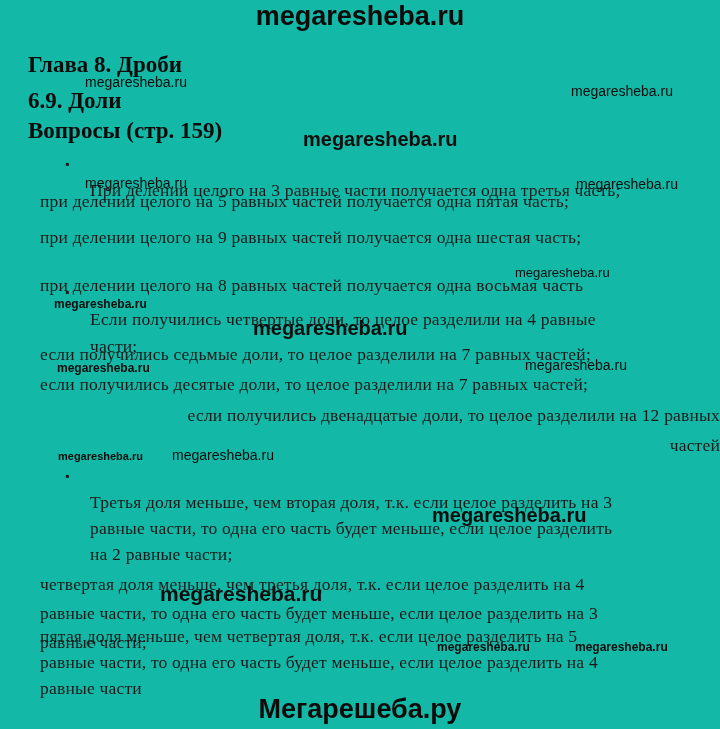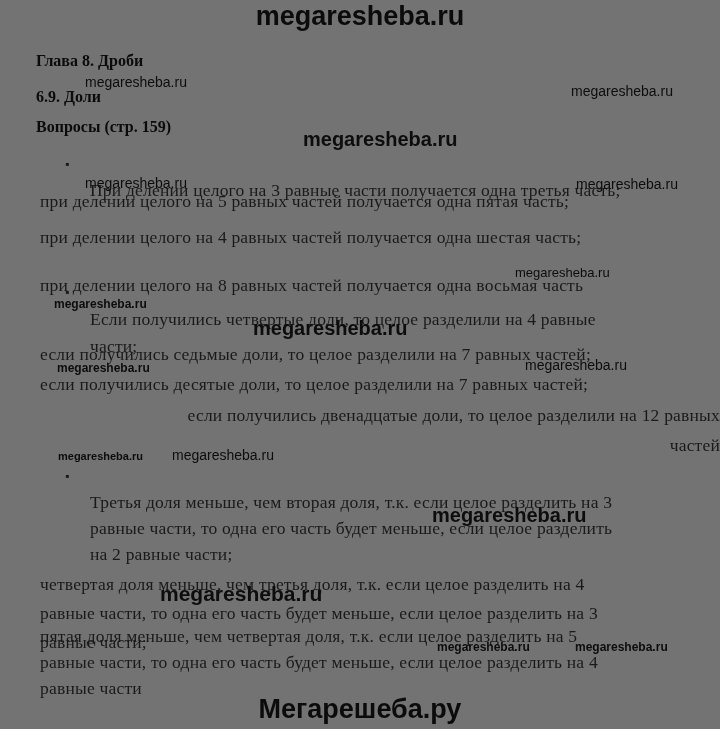--- a/index.html
+++ b/index.html
@@ -1,39 +1,39 @@
 <!DOCTYPE html>
 <html><head>
 <meta charset="utf-8">
 <style>
   * { margin: 0; padding: 0; box-sizing: border-box; }
   html, body { background: #ffffff; }
   .page {
     position: relative;
     width: 720px;
     height: 729px;
-    background: #737373;
+    background: #14b8a6;
     overflow: hidden;
     font-family: "Liberation Serif", serif;
     color: #000000;
   }
   .brand {
     position: absolute;
     left: 0; right: 0;
     text-align: center;
     font-family: "Liberation Sans", sans-serif;
     font-weight: bold;
     font-size: 27px;
     color: #0b0b0b;
   }
   .heading {
     position: absolute;
-    left: 36px;
+    left: 28px;
     font-weight: bold;
-    font-size: 16px;
+    font-size: 23px;
     color: #0b0b0b;
     white-space: nowrap;
   }
   .para {
     position: absolute;
     font-size: 17.5px;
     letter-spacing: 0.2px;
     line-height: 26px;
     white-space: pre-line;
     color: #1a1a1a;
@@ -68,21 +68,21 @@
 
   <div class="heading" style="top:52px;">Глава 8. Дроби</div>
   <div class="heading" style="top:88px;">6.9. Доли</div>
   <div class="heading" style="top:118px;">Вопросы (стр. 159)</div>
 
   <div class="para bulleted" style="top:151px;">
     <span class="bullet-glyph">▪</span><span>При делении целого на 3 равные части получается одна третья часть;</span>
   </div>
 
   <div class="para plain" style="top:188px;">при делении целого на 5 равных частей получается одна пятая часть;</div>
-  <div class="para plain" style="top:224px;">при делении целого на 4 равных частей получается одна шестая часть;</div>
+  <div class="para plain" style="top:224px;">при делении целого на 9 равных частей получается одна шестая часть;</div>
   <div class="para plain" style="top:272px;">при делении целого на 8 равных частей получается одна восьмая часть</div>
 
   <div class="para bulleted" style="top:279px; line-height:27px;">
     <span class="bullet-glyph">▪</span><span>Если получились четвертые доли, то целое разделили на 4 равные
 части;</span>
   </div>
 
   <div class="para plain" style="top:341px;font-family:Liberation Serif, serif;">если получились седьмые доли, то целое разделили на 7 равных частей;</div>
   <div class="para plain" style="top:371px;">если получились десятые доли, то целое разделили на 7 равных частей;</div>
   <div class="para plain" style="top:400px; line-height:30px;text-align:right;">если получились двенадцатые доли, то целое разделили на 12 равных

